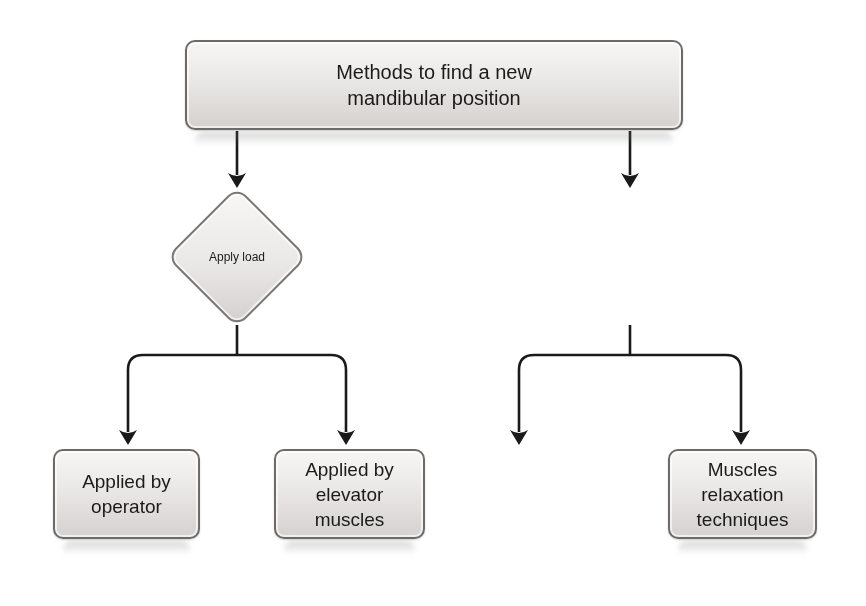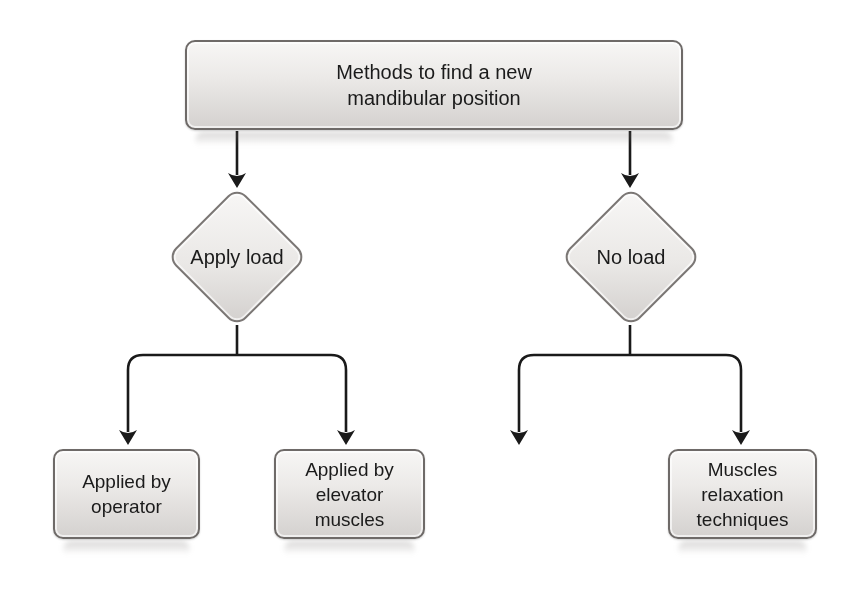--- a/index.html
+++ b/index.html
@@ -89,21 +89,21 @@
     background: linear-gradient(135deg, #f8f7f6 0%, #eae8e6 55%, #d2cfcd 100%);
     box-shadow: inset 0 0 0 2px rgba(255,255,255,0.65);
   }
   .diamond-label {
     position: absolute;
     inset: 0;
     display: flex;
     align-items: center;
     justify-content: center;
     text-align: center;
-    font-size: 20px;
+    font-size: 12px;
     line-height: 25px;
   }
 </style>
 </head>
 <body>
 
 <div class="canvas">
 
   <svg class="connectors" width="866" height="606" viewBox="0 0 866 606">
     <g stroke="#1a1a1a" stroke-width="2.6" fill="none">
@@ -131,24 +131,20 @@
   <div class="node box root-box">
     <span>Methods to find a new
 mandibular position</span>
   </div>
 
   <div class="diamond-wrap left">
     <div class="diamond-shape"></div>
     <div class="diamond-label">Apply load</div>
   </div>
 
-  <div class="diamond-wrap right">
-    <div class="diamond-shape"></div>
-    <div class="diamond-label">No load</div>
-  </div>
 
   <div class="node box leaf leaf-a">
     <span>Applied by
 operator</span>
   </div>
 
   <div class="node box leaf leaf-b">
     <span>Applied by
 elevator
 muscles</span>

